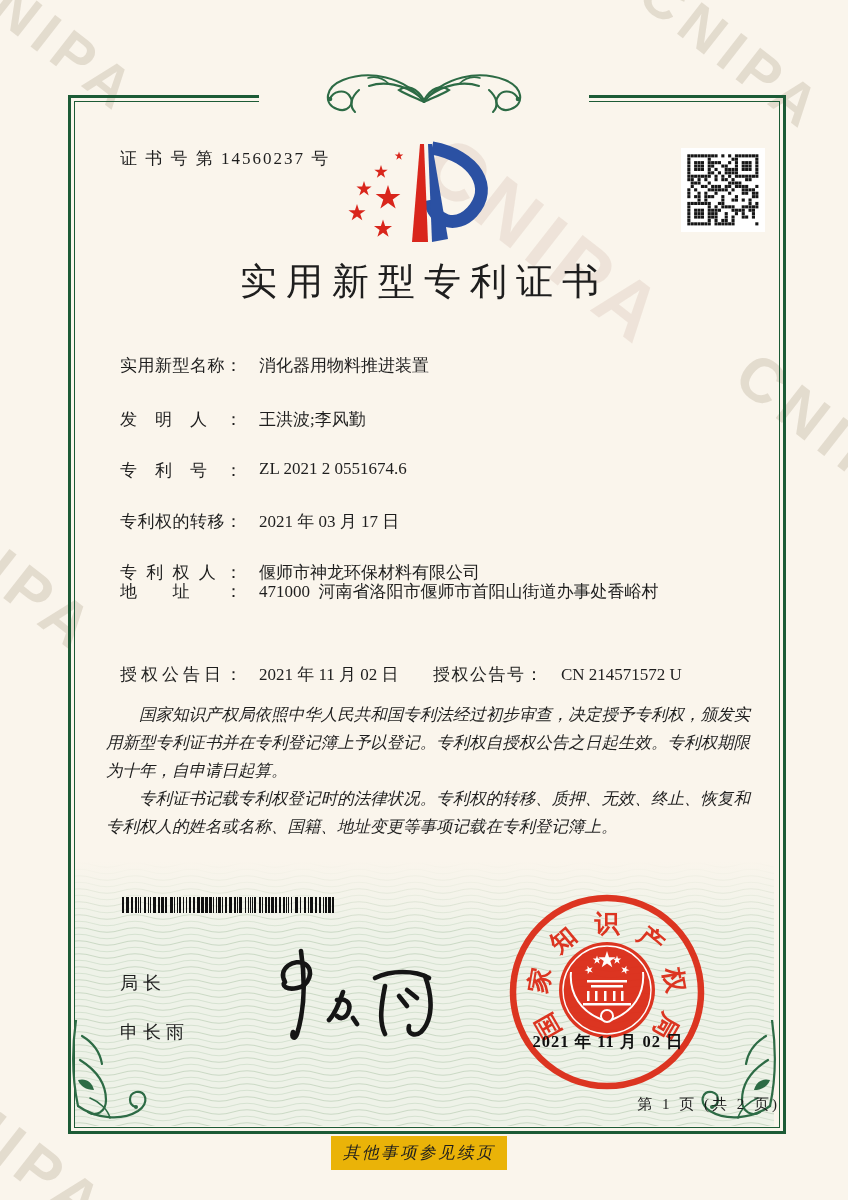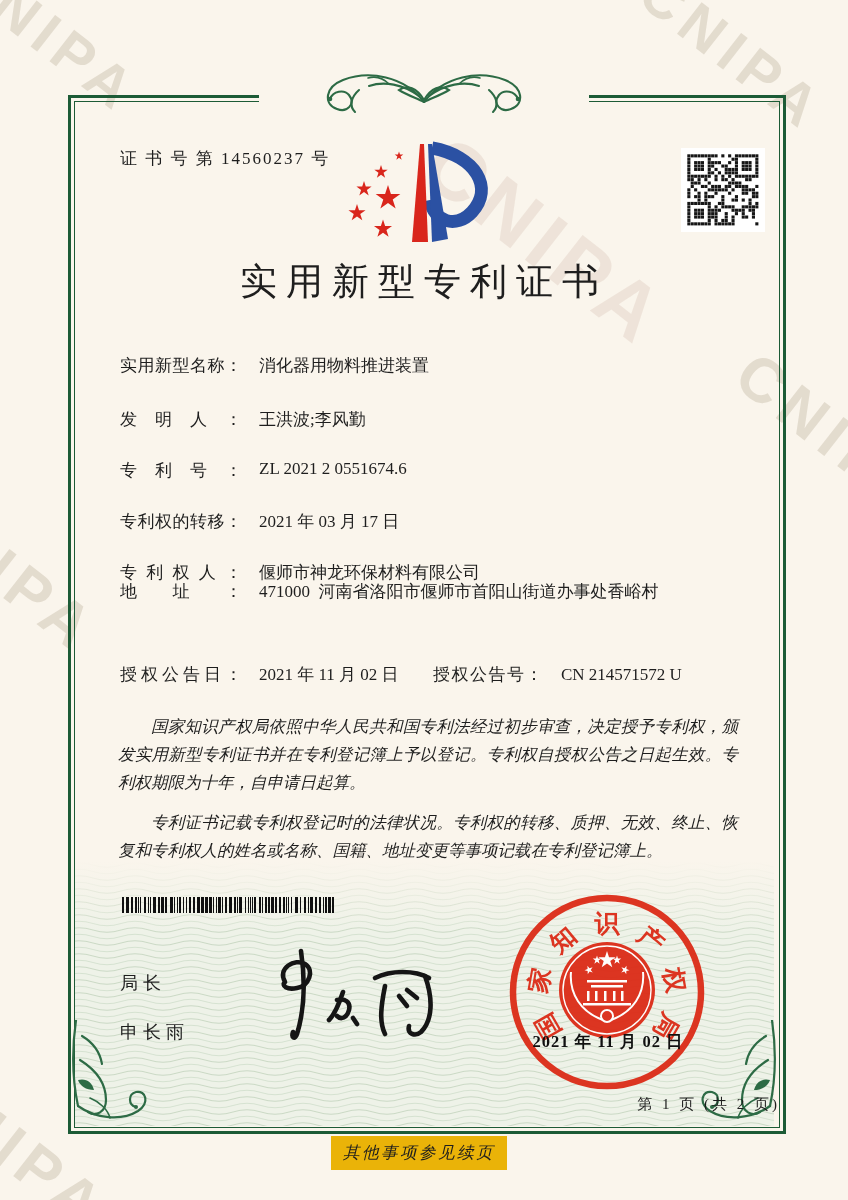--- a/index.html
+++ b/index.html
@@ -33,21 +33,21 @@
   }
   
   .frow{position:absolute;left:120px;width:640px;font-size:17px;z-index:3;white-space:nowrap;}
   .flabel{display:inline-block;width:122px;text-align:justify;text-align-last:justify;vertical-align:top;}
   .fvalue{margin-left:17px;white-space:pre;}
   .fgroup2{position:absolute;left:313px;top:0;text-align:right;}
   .fgroup2 .flabel2{letter-spacing:1.5px;}
   
   .paras{position:absolute;left:106px;top:701px;width:644px;z-index:3;
     font-size:16.5px;line-height:28px;text-align:justify;font-style:italic;}
-  .paras p{margin:12px;text-indent:2em;}
+  .paras p{margin:0;text-indent:2em;}
   
   .waves{position:absolute;left:75px;top:861px;width:699px;height:265px;background:#eef2e8;z-index:1;}
   .wavefade{position:absolute;left:75px;top:861px;width:699px;height:80px;z-index:1;
     background:linear-gradient(180deg,#faf5ec 0%,rgba(250,245,236,0) 90%);}
   .barcode{position:absolute;left:122px;top:897px;z-index:3;}
   .signer-title{position:absolute;left:120px;top:971px;font-size:18px;letter-spacing:5px;z-index:3;}
   .signer-name{position:absolute;left:120px;top:1005px;font-size:18px;letter-spacing:5px;z-index:3;margin-top:15px;}
   .signature{position:absolute;left:257px;top:948px;z-index:3;}
   .seal{position:absolute;left:507px;top:892px;z-index:3;opacity:.95;}
   .sealch{font-size:25px;font-weight:bold;fill:#dc2b17;text-anchor:middle;

